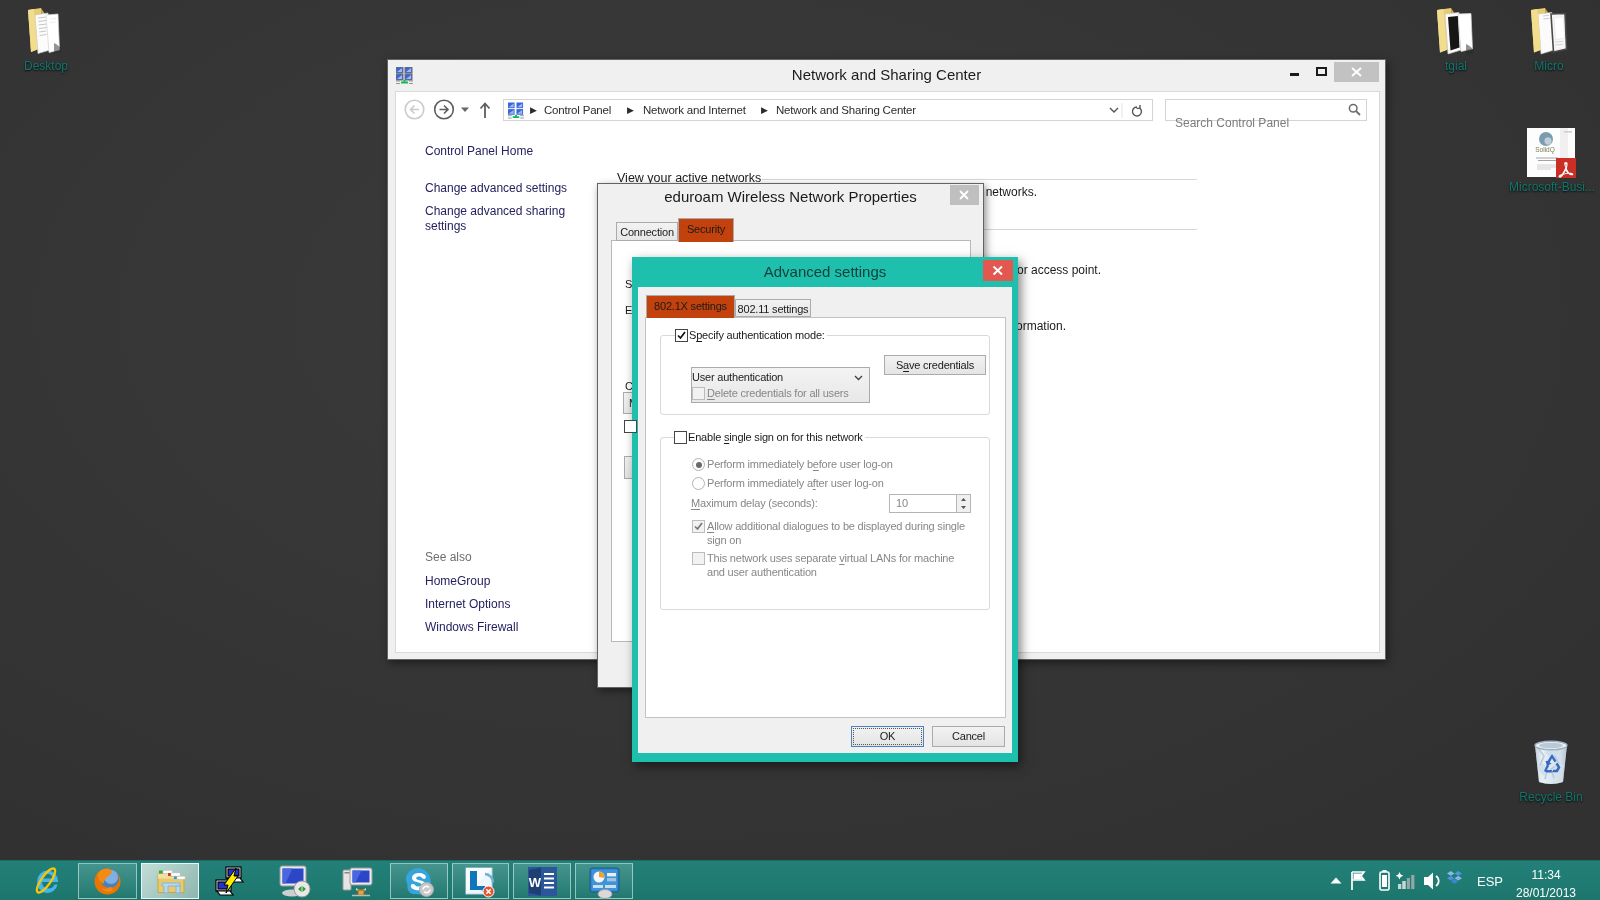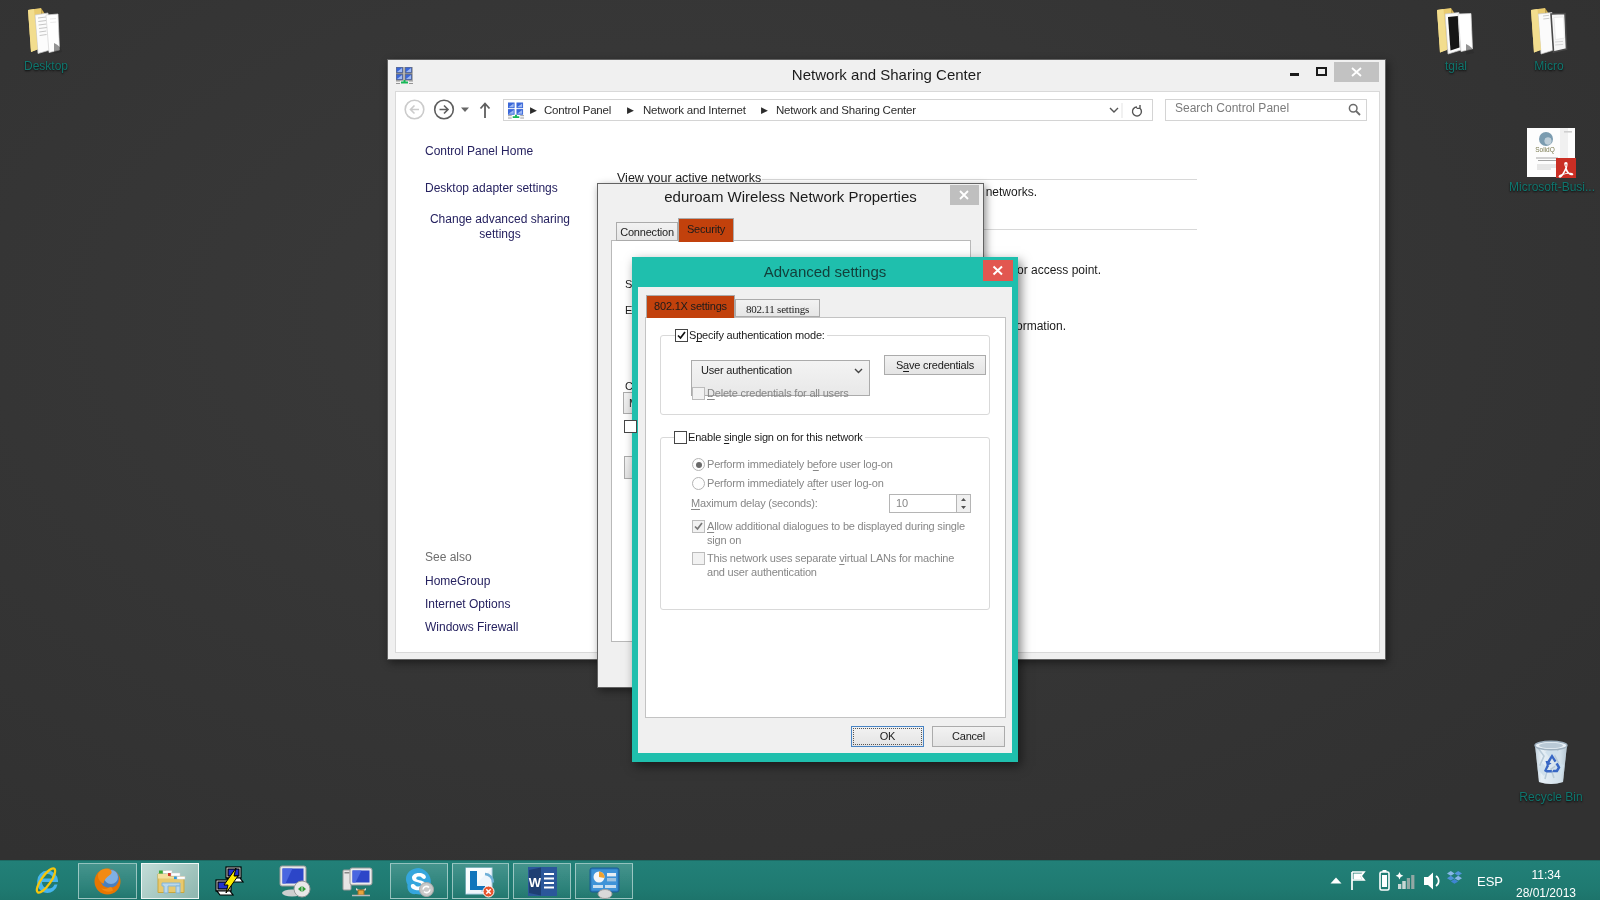--- a/index.html
+++ b/index.html
@@ -159,29 +159,29 @@
     <span class="abs" style="left:373px;top:1px;font-size:9px;">▶</span>
     <span class="abs" style="left:388px;white-space:nowrap;">Network and Sharing Center</span>
   </div>
   <svg class="abs" style="left:720px;top:43px" width="44" height="15" viewBox="0 0 44 15">
     <path d="M2 5 L6 9 L10 5" stroke="#555" stroke-width="1.4" fill="none"></path>
     <path d="M14 0 V15" stroke="#e3e3e3" stroke-width="1"></path>
     <path d="M29 4 a4.5 4.5 0 1 0 3 1.2 M32 2 v3.4 h-3.4" stroke="#555" stroke-width="1.4" fill="none"></path>
   </svg>
 
   <div class="abs" style="left:777px;top:39px;width:202px;height:22px;background:#fff;border:1px solid #d4d4d4;"></div>
-  <div class="t12" style="left:787px;top:41px;color:#7b7b7b;">Search Control Panel</div>
+  <div class="t12" style="left:787px;top:56px;color:#7b7b7b;">Search Control Panel</div>
   <svg class="abs" style="left:960px;top:43px" width="13" height="13" viewBox="0 0 13 13">
     <circle cx="5.2" cy="5.2" r="3.8" stroke="#6b6b6b" stroke-width="1.5" fill="none"></circle>
     <path d="M8 8 L12 12" stroke="#6b6b6b" stroke-width="1.8"></path>
   </svg>
 
   <div class="lnk" style="left:37px;top:84px;">Control Panel Home</div>
-  <div class="lnk" style="left:37px;top:121px;">Desktop adapter settings</div>
-  <div class="lnk" style="left:37px;top:152px;width:150px;white-space:normal;line-height:15px;text-align:center;">Change advanced sharing settings</div>
+  <div class="lnk" style="left:37px;top:121px;">Change advanced settings</div>
+  <div class="lnk" style="left:37px;top:144px;width:150px;white-space:normal;line-height:15px;">Change advanced sharing settings</div>
   <div class="t12" style="left:37px;top:490px;color:#6e6e6e;">See also</div>
   <div class="lnk" style="left:37px;top:514px;">HomeGroup</div>
   <div class="lnk" style="left:37px;top:537px;">Internet Options</div>
   <div class="lnk" style="left:37px;top:560px;">Windows Firewall</div>
 
   <div class="t12" style="left:229px;top:111px;font-size:12.5px;">View your active networks</div>
   <div class="abs" style="left:374px;top:119px;width:435px;height:1px;background:#d8d8d8;"></div>
   <div class="t12" style="right:348px;top:125px;">You are currently not connected to any networks.</div>
   <div class="abs" style="left:230px;top:169px;width:579px;height:1px;background:#d8d8d8;"></div>
   <div class="t12" style="left:231px;top:186px;">Change your networking settings</div>
@@ -215,33 +215,33 @@
 
 <div class="abs" id="adv" style="left:632px;top:257px;width:386px;height:505px;background:#1fbfad;box-shadow:3px 4px 10px rgba(0,0,0,.5);">
   <div class="ttl" style="top:6px;font-size:15px;color:#123f3a;">Advanced settings</div>
   <div class="abs" style="left:351px;top:3px;width:30px;height:21px;background:#e25750;">
     <svg width="30" height="21" viewBox="0 0 30 21">
         <path d="M10.5 6.5 L19 14.5 M19 6.5 L10.5 14.5" stroke="#fff" stroke-width="2"></path>
       </svg>
   </div>
   <div class="abs" style="left:6px;top:30px;width:374px;height:466px;background:#f0f0f0;"></div>
 
-  <div class="tab" style="left:103px;top:42px;width:85px;height:18px;line-height:18px;font-family:Liberation Serif, serif;">802.11 settings</div>
+  <div class="tab" style="left:103px;top:42px;width:76px;height:18px;line-height:18px;">802.11 settings</div>
   <div class="tab on" style="left:14px;top:38px;width:89px;height:23px;line-height:21px;">802.1X settings</div>
 
   <div class="abs" style="left:13px;top:60px;width:361px;height:401px;background:#fff;border:1px solid #c3c3c3;"></div>
 
   <div class="gbx" style="left:28px;top:78px;width:330px;height:80px;background:#fff;"></div>
   <div class="cb" style="left:43px;top:72px;">
     <svg width="11" height="11" viewBox="0 0 11 11">
         <path d="M2 5.5 L4.5 8 L9 2" stroke="#111" stroke-width="1.7" fill="none"></path>
       </svg>
   </div>
   <div class="t12" style="left:55px;top:72px;background:#fff;padding:0 2px;">S<u>p</u>ecify authentication mode:</div>
-  <div class="combo" style="left:59px;top:103px;width:179px;height:36px;line-height:18px;padding-left:9px;">User authentication
+  <div class="combo" style="left:59px;top:110px;width:179px;height:36px;line-height:18px;padding-left:0;">User authentication
     <svg class="abs" style="right:6px;top:7px" width="9" height="6" viewBox="0 0 9 6">
         <path d="M1 1 L4.5 4.5 L8 1" stroke="#444" stroke-width="1.4" fill="none"></path>
       </svg>
   </div>
   <div class="btn" style="left:252px;top:98px;width:102px;height:20px;line-height:18px;">S<u>a</u>ve credentials</div>
   <div class="cb cbd" style="left:60px;top:130px;"></div>
   <div class="t12 gry" style="left:75px;top:130px;"><u>D</u>elete credentials for all users</div>
 
   <div class="gbx" style="left:28px;top:180px;width:330px;height:173px;background:#fff;"></div>
   <div class="cb" style="left:42px;top:174px;"></div>

